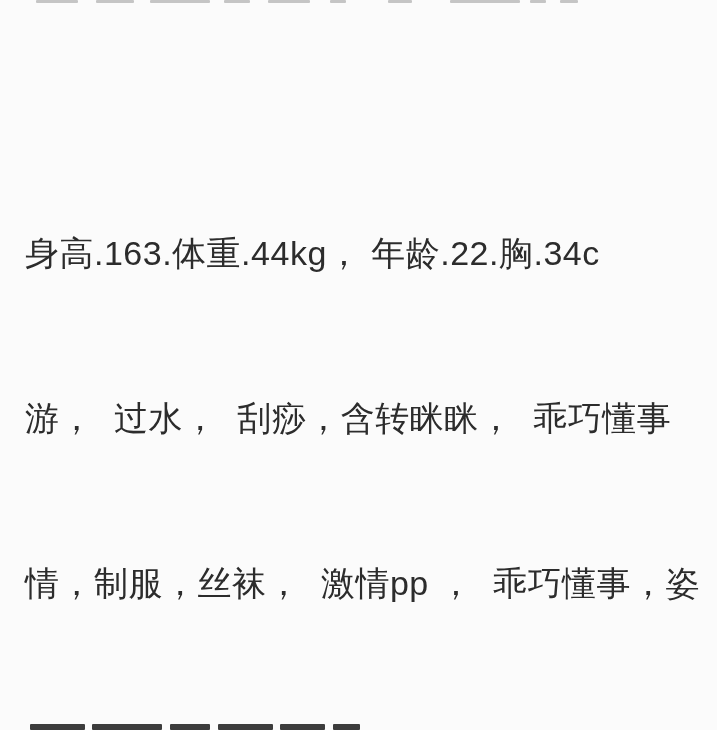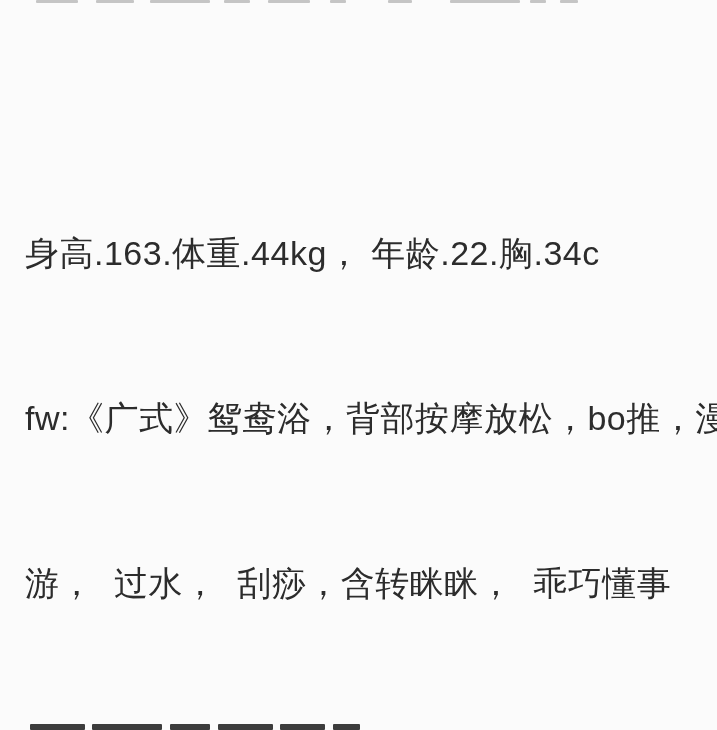--- a/index.html
+++ b/index.html
@@ -72,21 +72,20 @@
     <i style="left:330px;width:16px"></i>
     <i style="left:388px;width:24px"></i>
     <i style="left:450px;width:70px"></i>
     <i style="left:530px;width:16px"></i>
     <i style="left:560px;width:18px"></i>
   </div>
 
   <div class="doc">
     <div class="block">
       <div class="line">身高.163.体重.44kg， 年龄.22.胸.34c</div>
-      <div class="line">fw:《广式》鸳鸯浴，背部按摩放松，bo推，漫</div>
       <div class="line">游，  过水，  刮痧，含转眯眯，  乖巧懂事</div>
       <div class="line">情，制服，丝袜，  激情pp ，  乖巧懂事，姿</div>
       
       
       
       
       
       
     </div>
     

